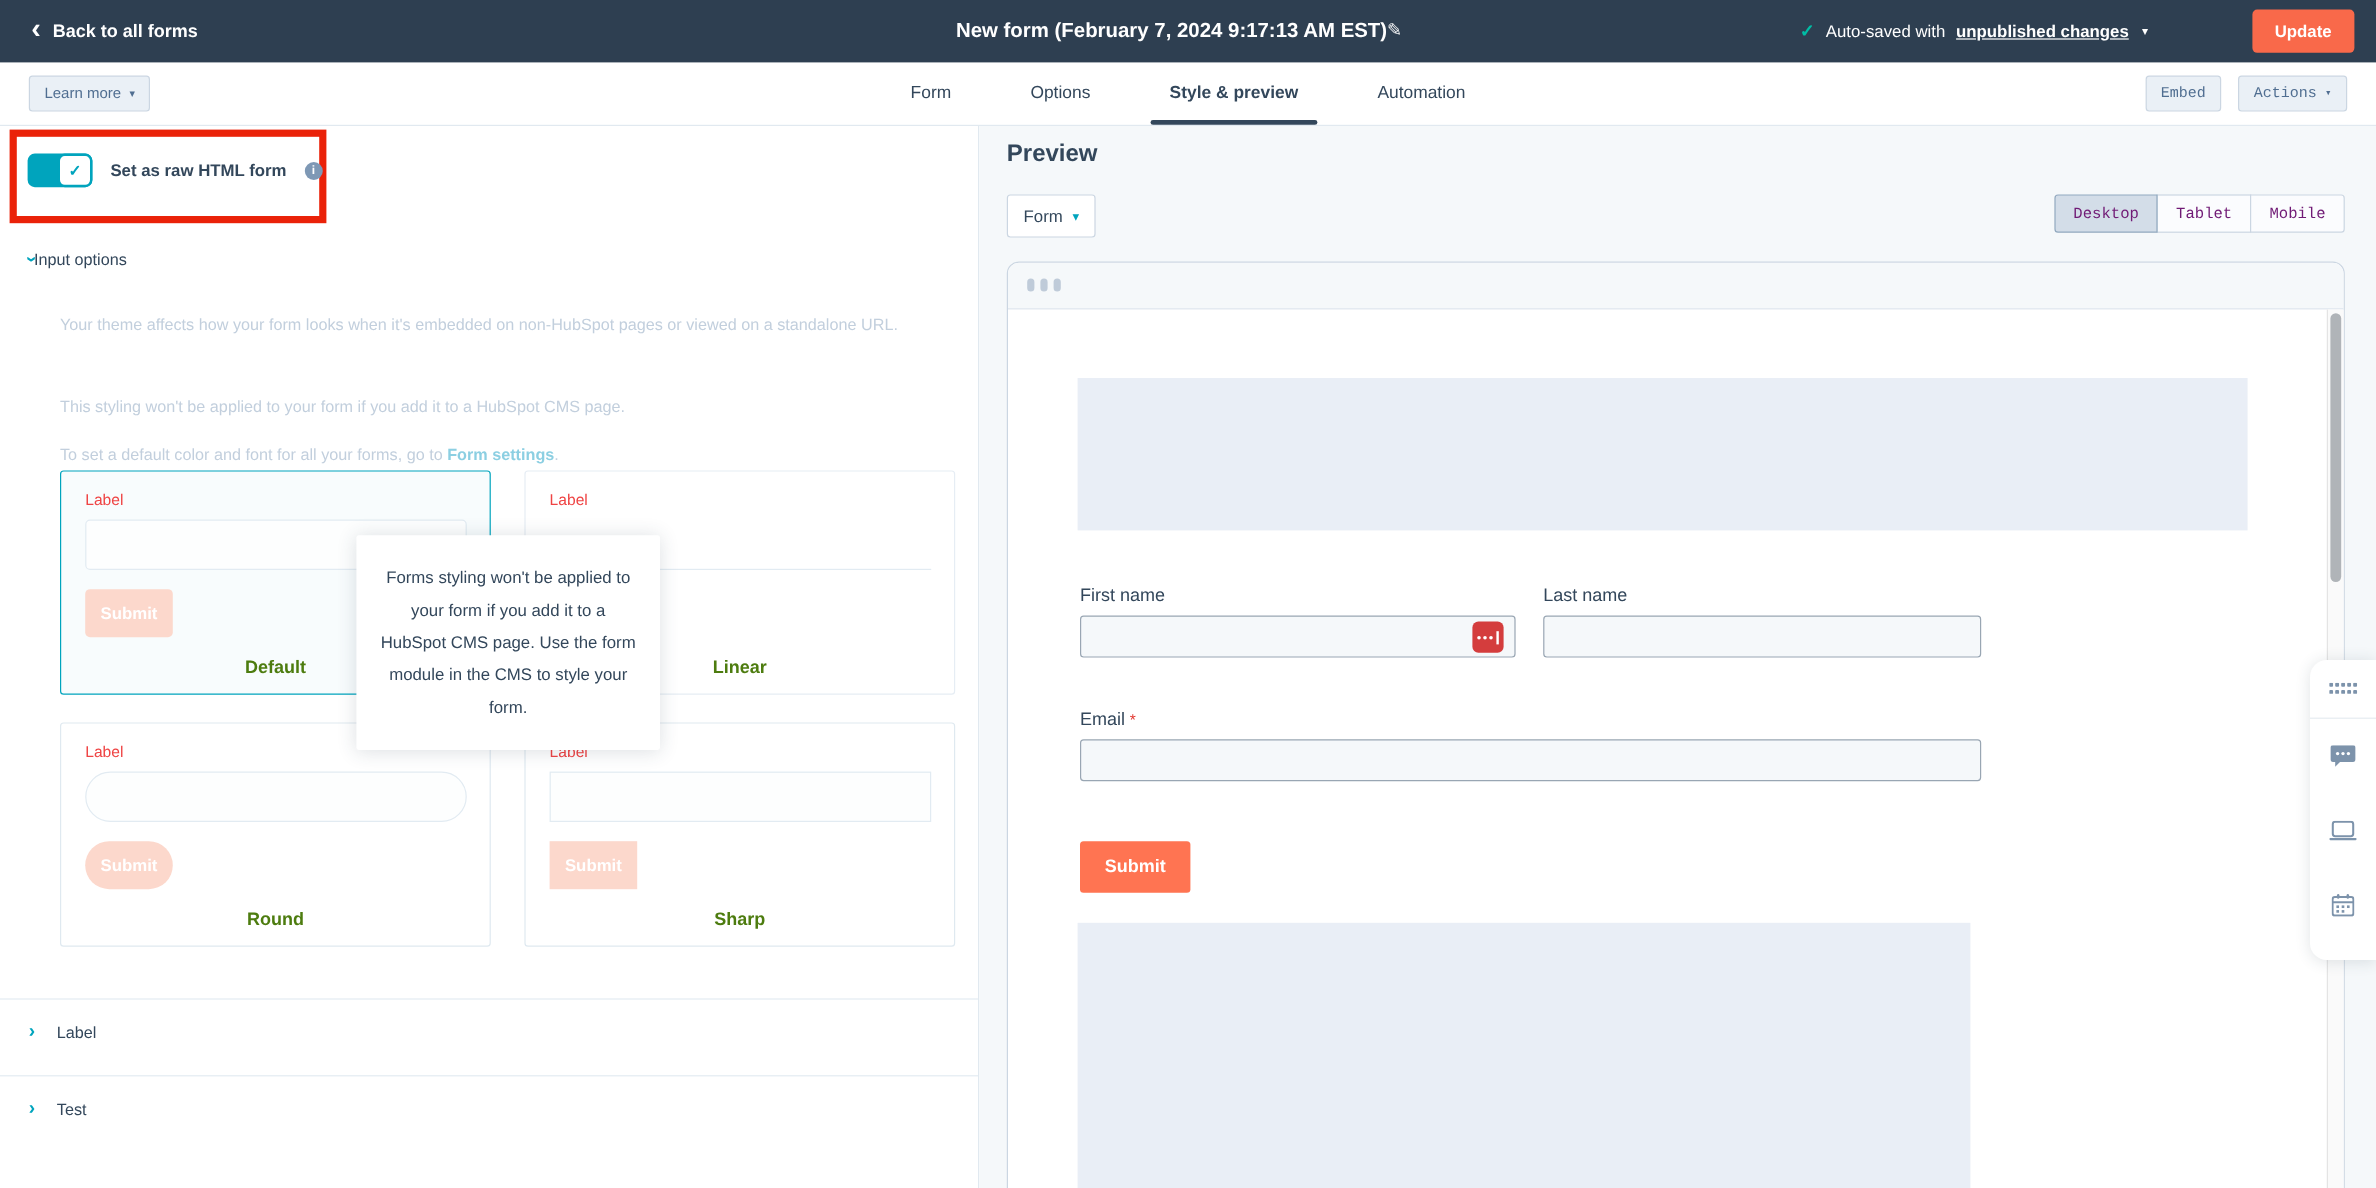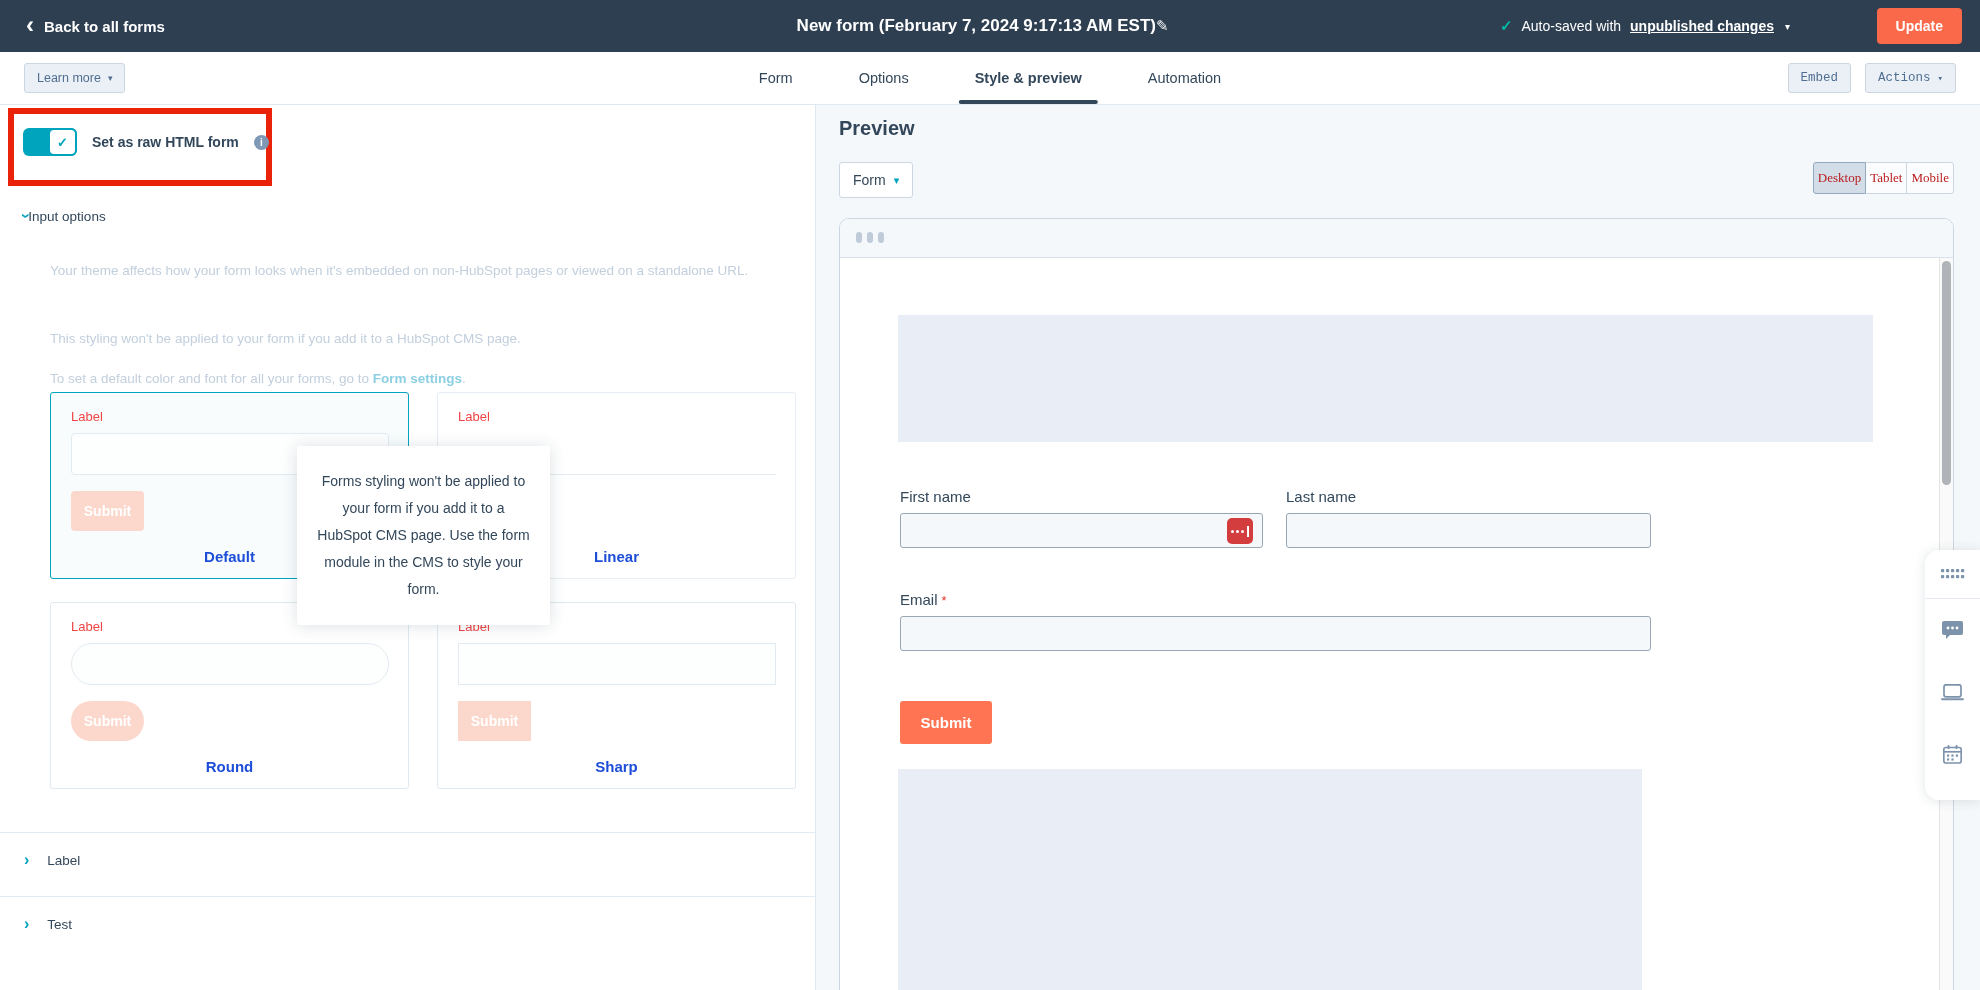--- a/index.html
+++ b/index.html
@@ -5,21 +5,21 @@
   html,body{margin:0;padding:0;}
   body{
     width:1980px;height:990px;overflow:hidden;position:relative;
     font-family:"Liberation Sans",sans-serif;background:#fff;
     -webkit-font-smoothing:antialiased;
   }
   
   .topbar{position:absolute;left:0;top:0;width:100%;height:52px;background:#2e3f51;display:flex;align-items:center;color:#fff;z-index:20;}
   .back-link{display:flex;align-items:center;gap:10px;margin-left:26px;font-size:15px;font-weight:bold;cursor:pointer;}
   .back-chevron{font-size:24px;line-height:1;font-weight:bold;margin-top:-3px;}
-  .doc-title-wrap{position:absolute;left:50%;transform:translateX(-52%);display:flex;align-items:center;gap:0;}
+  .doc-title-wrap{position:absolute;left:50%;transform:translateX(-52%);display:flex;align-items:flex-start;gap:0;}
   .doc-title{font-size:17px;font-weight:600;white-space:nowrap;}
   .pencil-icon{font-size:15px;opacity:.95;cursor:pointer;}
   .autosave{position:absolute;right:190px;display:flex;align-items:center;gap:9px;font-size:14px;}
   .autosave-check{color:#00bda5;font-weight:bold;font-size:15px;}
   .autosave-link{font-weight:bold;text-decoration:underline;cursor:pointer;}
   .autosave-caret{font-size:10px;margin-left:2px;}
   .update-btn{position:absolute;right:18px;background:#f9694a;border:none;color:#fff;font-weight:bold;font-size:14px;padding:10px 19px;border-radius:4px;cursor:pointer;font-family:inherit;}
   
   .subbar{position:absolute;left:0;top:52px;width:100%;height:52px;background:#fff;border-bottom:1px solid #e1e9f0;z-index:19;}
   .chip-btn{background:#eaf0f6;border:1px solid #cbd6e2;border-radius:3px;color:#506e91;font-size:12.5px;padding:7px 12px;display:inline-flex;align-items:center;gap:7px;cursor:pointer;font-family:inherit;}
@@ -54,33 +54,33 @@
   .card-round{left:50px;top:498px;border-color:#dfe9f0;}
   .card-sharp{left:437px;top:498px;border-color:#dfe9f0;}
   .card-label{position:absolute;left:20px;top:16px;font-size:13px;color:#ef4444;}
   .card-input{position:absolute;left:20px;top:40px;width:318px;height:42px;background:#fdfefe;border:1px solid #e2ebf2;border-radius:4px;box-sizing:border-box;}
   .card-round .card-input{border-radius:22px;}
   .card-sharp .card-input{border-radius:0;}
   .card-linear .card-input{border:none;border-bottom:1px solid #e2ebf2;border-radius:0;background:transparent;}
   .card-submit{position:absolute;left:20px;top:98px;width:73px;height:40px;background:#fcd8cc;color:#fff;font-weight:bold;font-size:14px;border-radius:4px;display:flex;align-items:center;justify-content:center;}
   .card-round .card-submit{border-radius:20px;}
   .card-sharp .card-submit{border-radius:0;}
-  .card-name{position:absolute;left:0;right:0;bottom:13px;text-align:center;color:#1d4ed8;font-weight:bold;font-size:15px;}
+  .card-name{position:absolute;left:0;right:0;bottom:13px;text-align:center;color:#4d7c0f;font-weight:bold;font-size:15px;}
   .tooltip{position:absolute;left:297px;top:342px;width:213px;padding:22px 20px;background:#fff;border-radius:2px;box-shadow:0 1px 16px rgba(45,62,80,.16);font-size:14px;line-height:27px;text-align:center;color:#33475b;z-index:6;}
   .divider{position:absolute;left:0;width:815px;border-top:1px solid #e3ebf2;}
   .d1{top:728px;}  .d2{top:792px;}
   .collapsed-row{position:absolute;left:24px;display:flex;align-items:center;gap:18px;cursor:pointer;}
   .r1{top:748px;}  .r2{top:812px;}
   
   .right-panel{position:absolute;left:816px;top:104px;right:0;bottom:0;background:#f5f8fa;overflow:hidden;}
   .preview-title{position:absolute;left:23px;top:13px;font-size:20px;font-weight:bold;color:#33475b;}
   .form-dropdown{position:absolute;left:23px;top:58px;height:34px;padding:0 13px;background:#fff;border:1px solid #cbd6e2;border-radius:3px;display:flex;align-items:center;gap:8px;font-size:14px;color:#33475b;cursor:pointer;}
   .dd-caret{color:#00a4bd;font-size:11px;}
   .device-group{position:absolute;right:26px;top:58px;display:flex;height:32px;}
-  .device-btn{padding:0 4px;font-size:13px;color:#b91c1c;background:#fbfcfe;border:1px solid #cbd6e2;display:flex;align-items:center;cursor:pointer;margin-left:-1px;font-family:Liberation Serif, serif;}
+  .device-btn{padding:0 15px;font-size:13px;color:#701a75;background:#fbfcfe;border:1px solid #cbd6e2;display:flex;align-items:center;cursor:pointer;margin-left:-1px;font-family:Liberation Mono, monospace;}
   .device-btn:first-child{border-radius:3px 0 0 3px;margin-left:0;}
   .device-btn:last-child{border-radius:0 3px 3px 0;}
   .device-btn.active{background:#d3dde8;border-color:#92a9bf;z-index:2;}
   .browser{position:absolute;left:23px;top:114px;width:1115px;height:900px;background:#fff;border:1px solid #cbd6e2;border-radius:10px 10px 0 0;overflow:hidden;box-sizing:border-box;}
   .browser-header{height:38px;background:#f5f8fa;border-bottom:1px solid #d9e2ec;position:relative;}
   .bdots{position:absolute;left:16px;top:13px;display:flex;gap:5px;}
   .bdot{width:6px;height:11px;border-radius:3px;background:#bfcbd9;}
   .browser-content{position:relative;height:860px;background:#fff;}
   .banner{position:absolute;left:58px;top:57px;width:975px;height:127px;background:#e9eef6;}
   .fld-label{position:absolute;font-size:15px;color:#33475b;}

